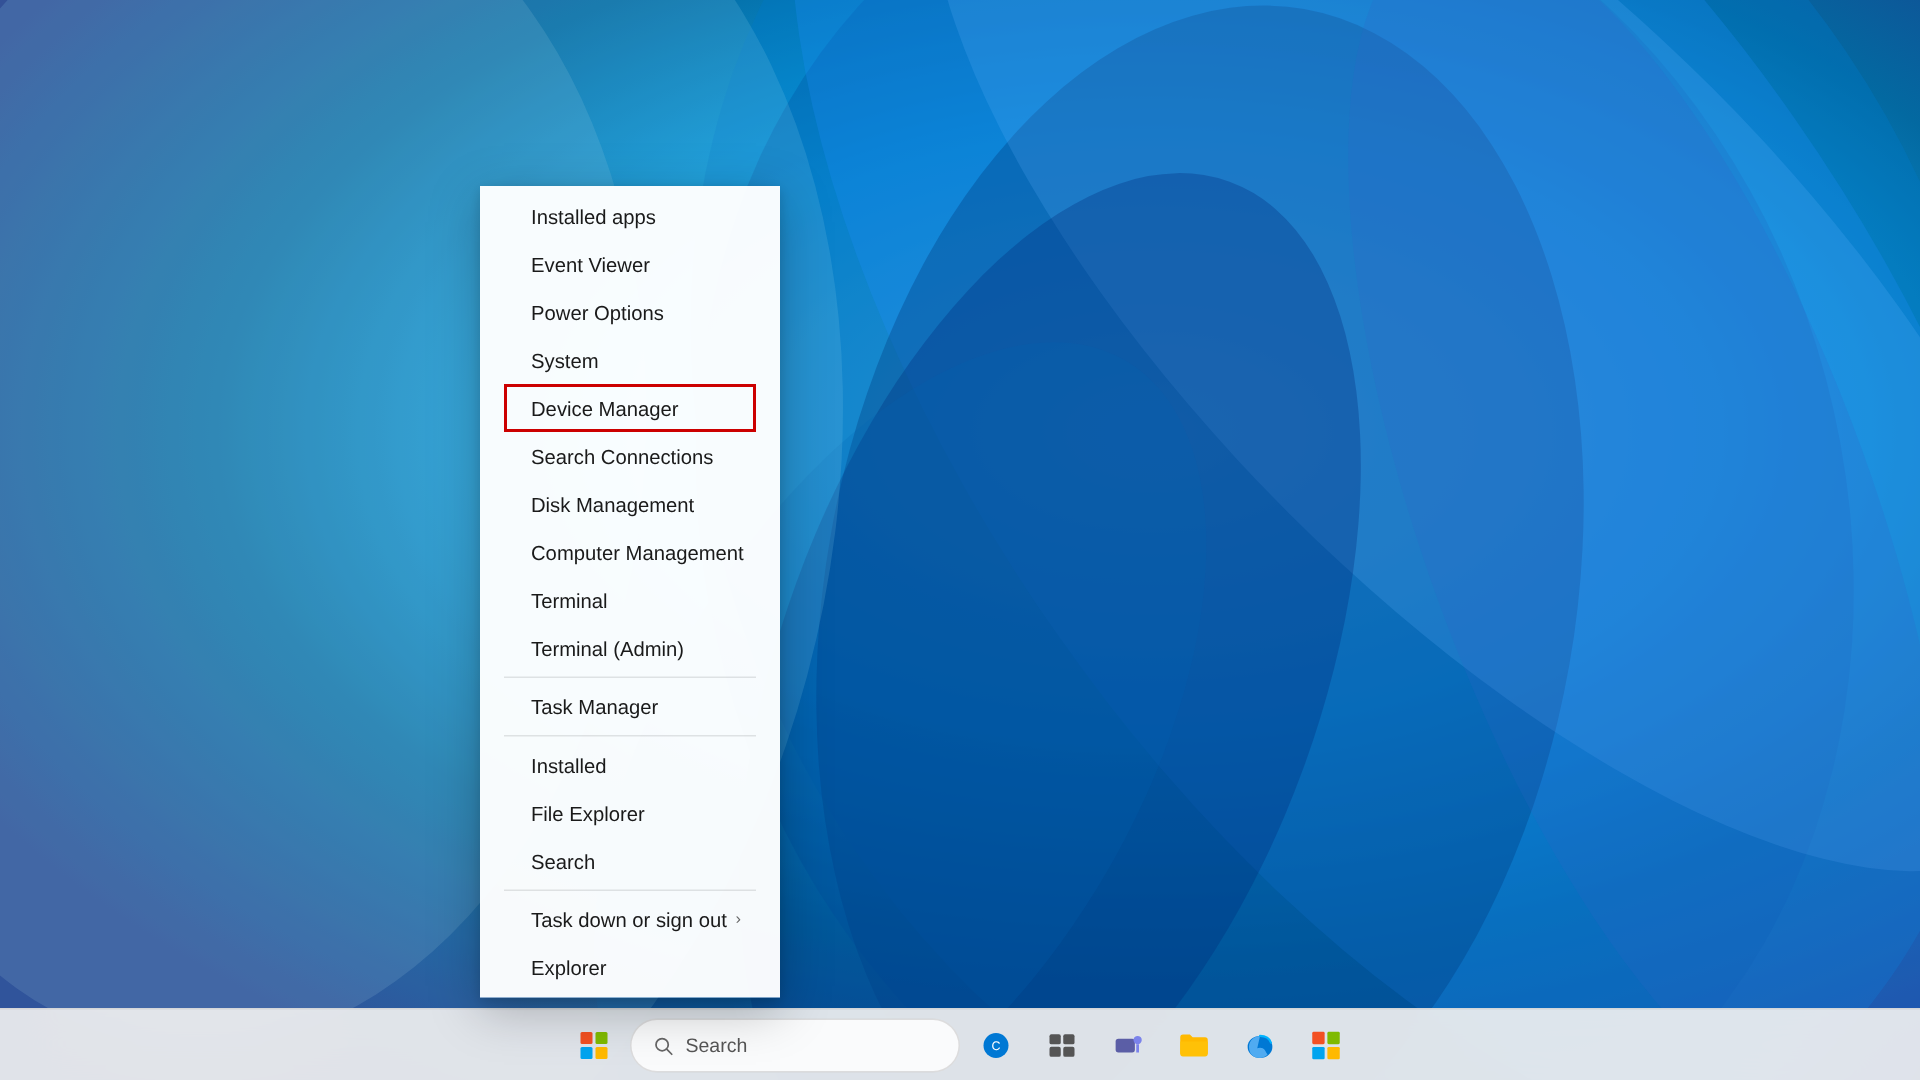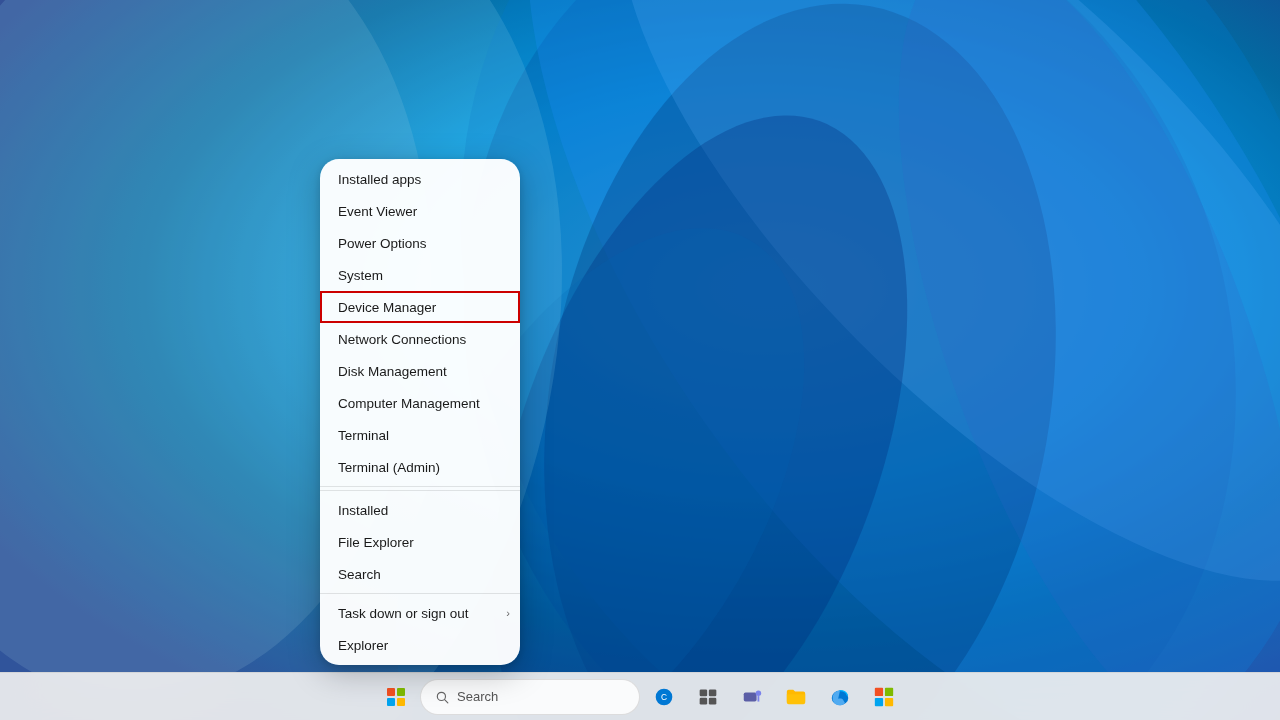--- a/index.html
+++ b/index.html
@@ -72,25 +72,25 @@
       color: #555;
     }
 
     
     .context-menu {
       position: absolute;
       left: 320px;
       bottom: 55px;
       width: 200px;
       background: rgba(255, 255, 255, 0.97);
-      border-radius: 19px;
+      border-radius: 0;
       box-shadow: 0 8px 32px rgba(0,0,0,0.25), 0 2px 8px rgba(0,0,0,0.15);
       overflow: hidden;
       z-index: 1000;
-      padding: 4px 0;
+      padding: 4px 16px;
     }
 
     .menu-item {
       display: flex;
       align-items: center;
       padding: 7px 18px;
       font-size: 13.5px;
       color: #1a1a1a;
       cursor: pointer;
       white-space: nowrap;
@@ -182,35 +182,38 @@
       <div class="menu-item">
         <span>Power Options</span>
       </div>
       <div class="menu-item">
         <span>System</span>
       </div>
       <div class="menu-item highlighted">
         <span>Device Manager</span>
       </div>
       <div class="menu-item">
-        <span>Network Connections</span>
+        <span>Search Connections</span>
       </div>
       <div class="menu-item">
         <span>Disk Management</span>
       </div>
       <div class="menu-item">
         <span>Computer Management</span>
       </div>
       <div class="menu-item">
         <span>Terminal</span>
       </div>
       <div class="menu-item">
         <span>Terminal (Admin)</span>
       </div>
       <div class="menu-divider"></div>
+      <div class="menu-item">
+        <span>Task Manager</span>
+      </div>
       <div class="menu-divider"></div>
       <div class="menu-item">
         <span>Installed</span>
       </div>
       <div class="menu-item">
         <span>File Explorer</span>
       </div>
       <div class="menu-item">
         <span>Search</span>
       </div>

